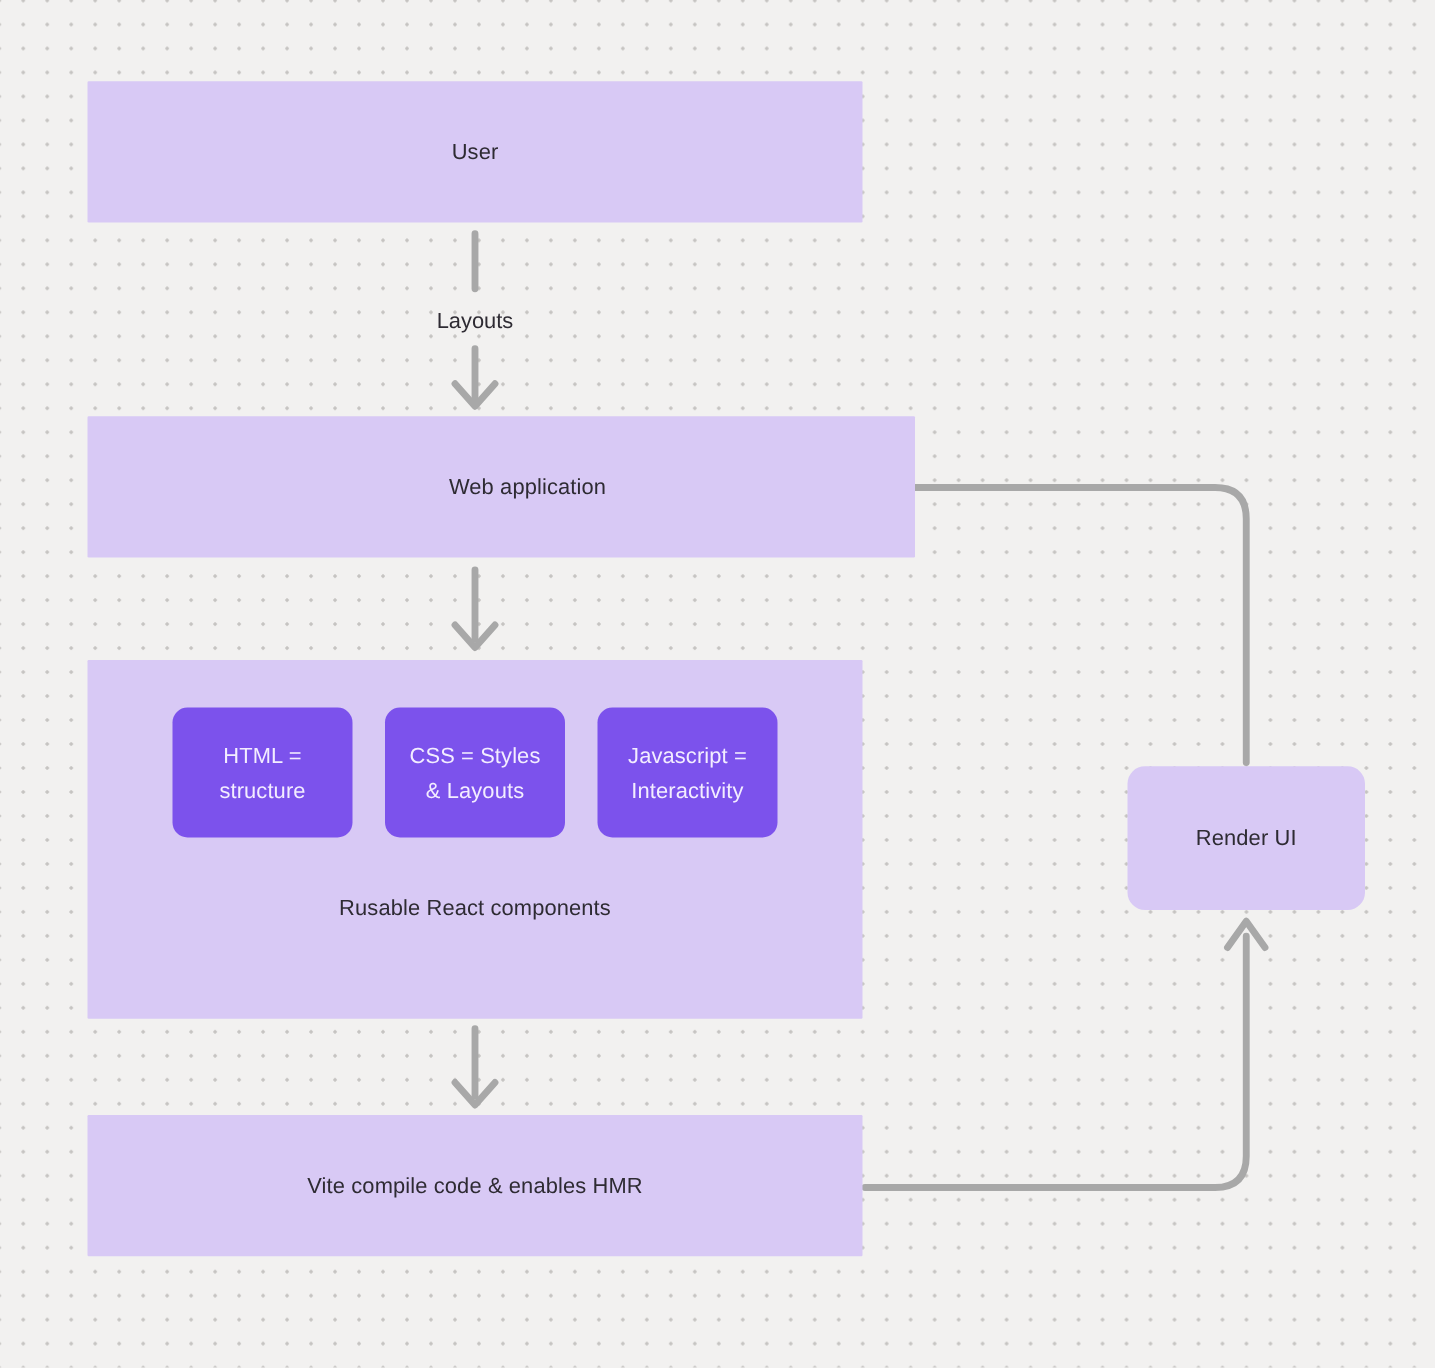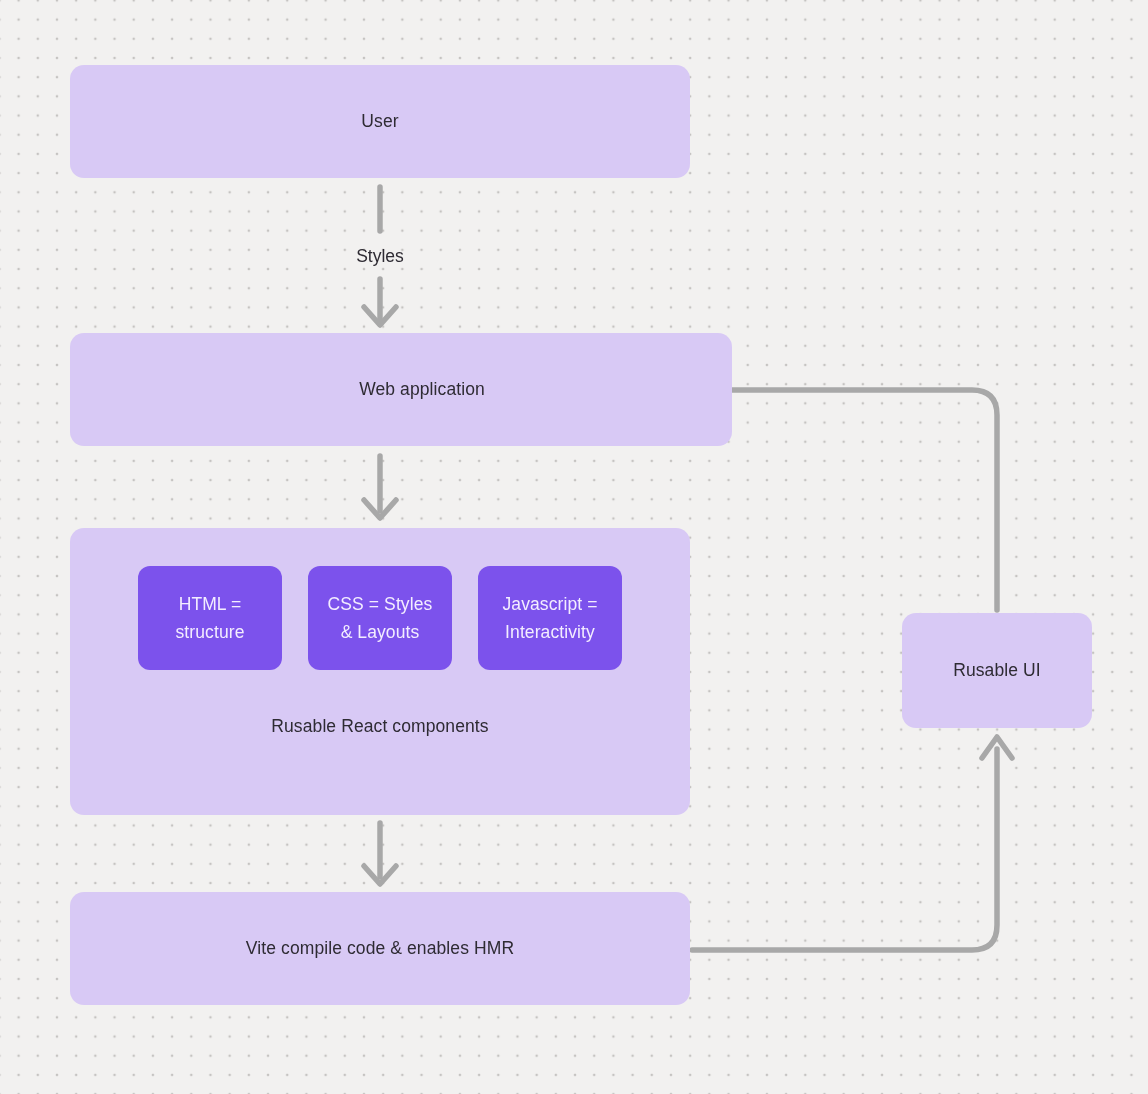--- a/index.html
+++ b/index.html
@@ -33,21 +33,21 @@
   .connectors path{
     fill:none;
     stroke:currentColor;
     stroke-width:5.5;
     stroke-linecap:round;
     stroke-linejoin:round;
   }
   .node{
     position:absolute;
     background:var(--node-fill);
-    border-radius:14px;
+    border-radius:1px;
     display:flex;align-items:center;justify-content:center;
     color:var(--node-text);
     font-size:17.5px;
     letter-spacing:.1px;
   }
   .node-user{left:70px;top:65px;width:620px;height:113px;}
   .node-webapp{left:70px;top:333px;width:620px;height:113px;padding-left:42px;}
   .node-group{left:70px;top:528px;width:620px;height:287px;display:block;}
   .node-vite{left:70px;top:892px;width:620px;height:113px;}
   .node-render{left:902px;top:613px;width:190px;height:115px;border-radius:14px;}
@@ -101,21 +101,21 @@
     <path d="M982 758 L997 737 L1012 758"></path>
 
     <path d="M997 610 V415 Q997 390 972 390 H713"></path>
     <path d="M725 374 L701 390 L725 406"></path>
   </svg>
 
   <div class="node node-user">
     <span>User</span>
   </div>
 
-  <div class="edge-label">Styles</div>
+  <div class="edge-label">Layouts</div>
 
   <div class="node node-webapp">
     <span>Web application</span>
   </div>
 
   <div class="node node-vite">
     <span>Vite compile code &amp; enables HMR</span>
   </div>
 
   <div class="node node-group">
@@ -124,16 +124,16 @@
 structure</div>
       <div class="chip">CSS = Styles
 &amp; Layouts</div>
       <div class="chip">Javascript =
 Interactivity</div>
     </div>
     <div class="group-caption">Rusable React components</div>
   </div>
 
   <div class="node node-render">
-    <span>Rusable UI</span>
+    <span>Render UI</span>
   </div>
 
 </div>
 
 </body></html>

